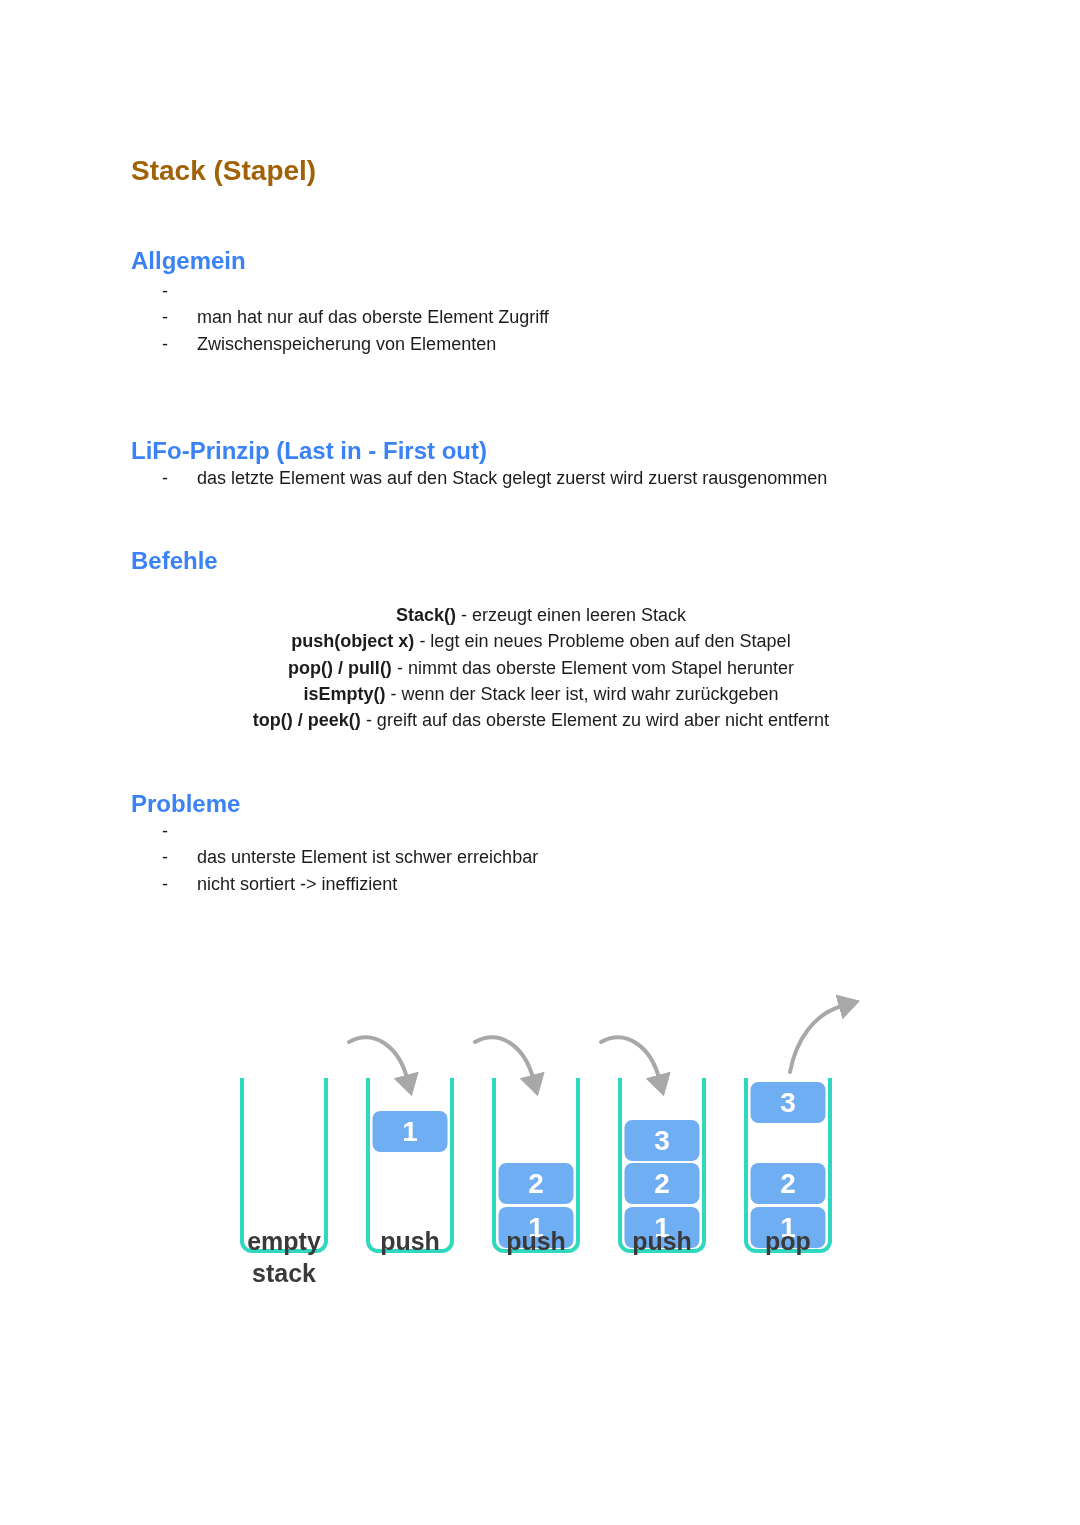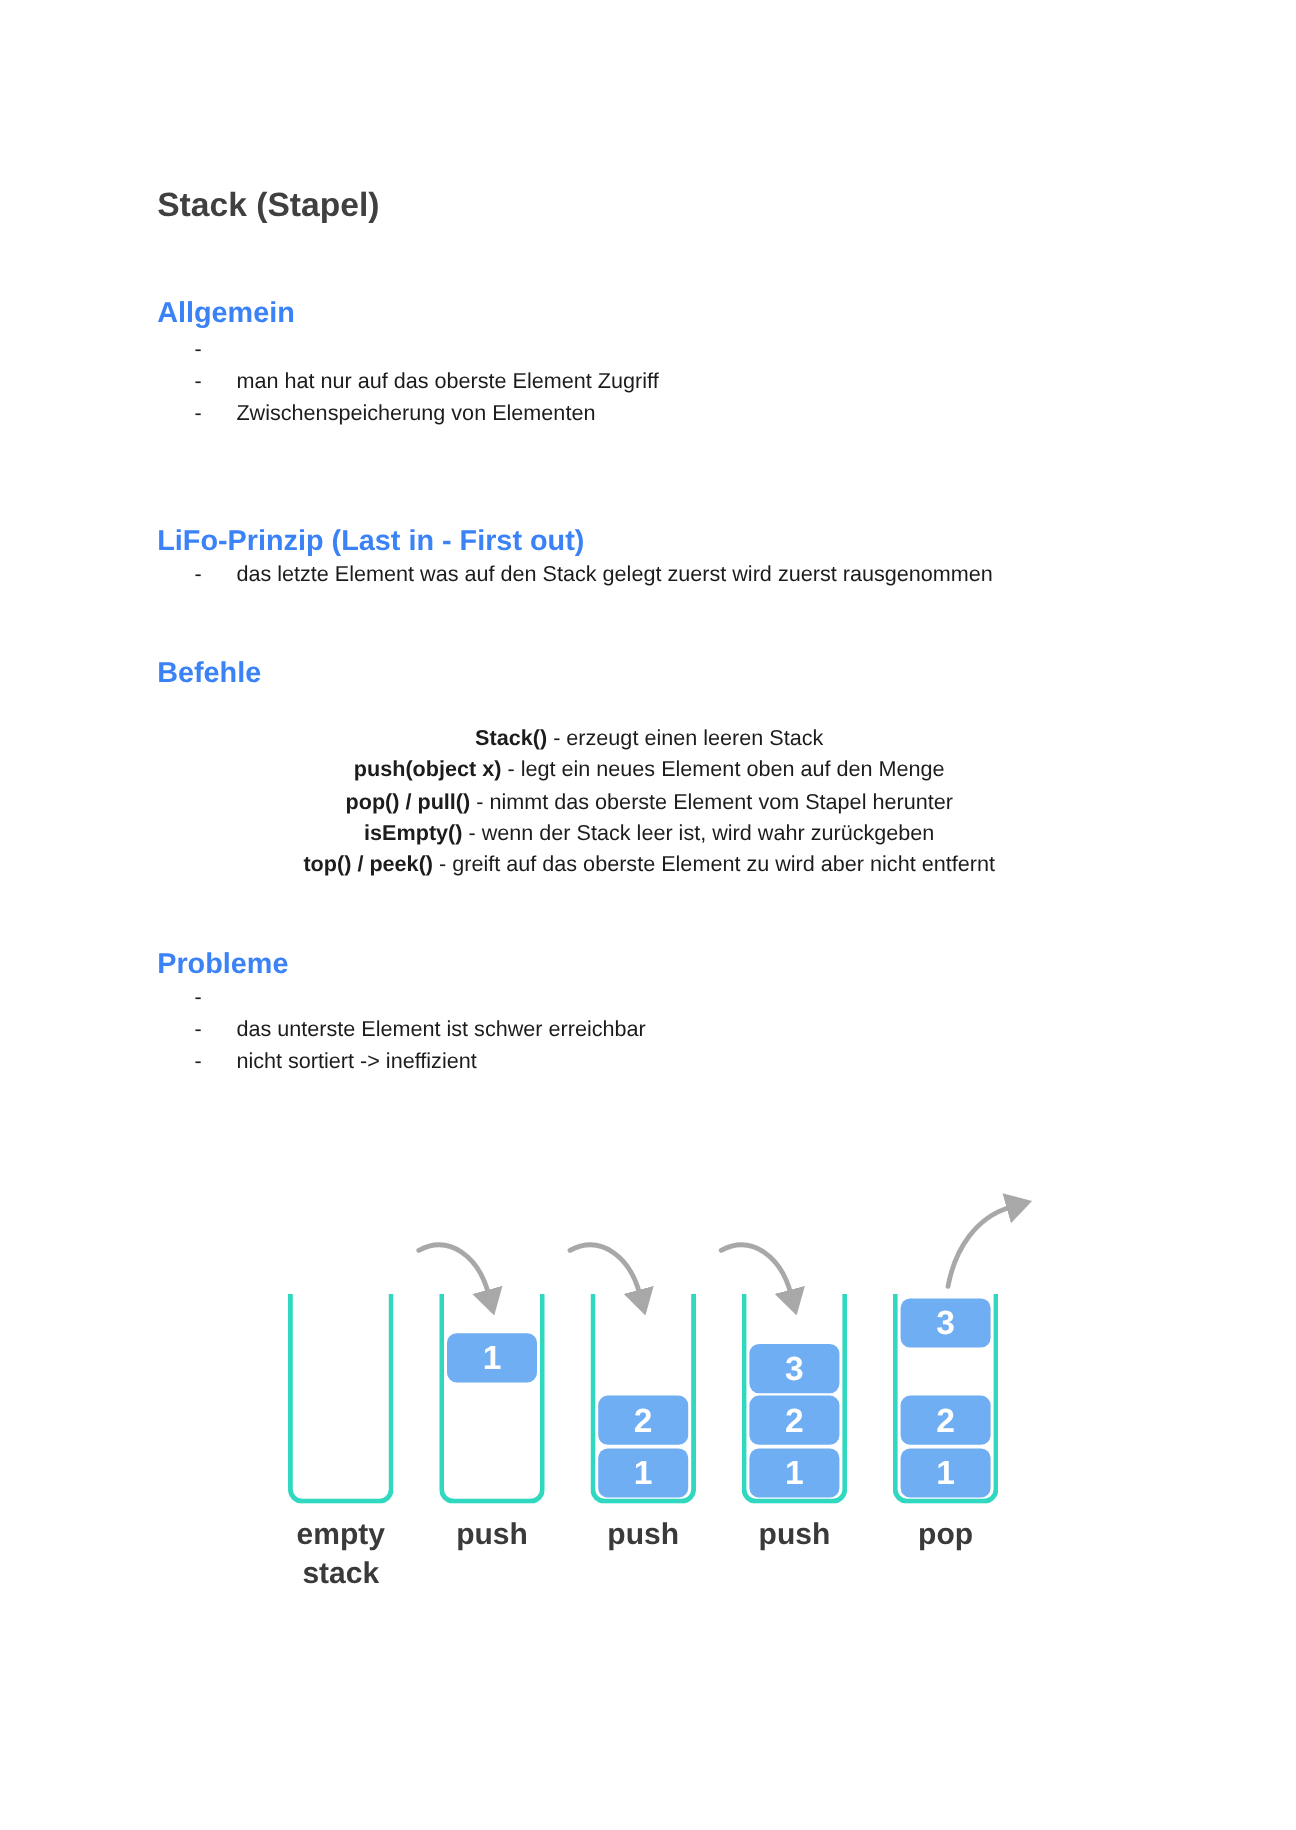--- a/index.html
+++ b/index.html
@@ -6,21 +6,21 @@
   body{
     width:1080px;height:1525px;position:relative;overflow:hidden;
     font-family:"Liberation Sans","DejaVu Sans",sans-serif;
     color:#1c1c1c;
   }
   .page{position:absolute;inset:0;background:#ffffff;}
 
   
   .abs{position:absolute;left:131px;}
   h1.doc-title{
-    margin:0;top:155px;font-size:28px;line-height:32px;font-weight:bold;color:#404040;
+    margin:0;top:155px;font-size:28px;line-height:32px;font-weight:bold;color:#a16207;
   }
   h2.sec-heading{
     margin:0;font-size:24px;line-height:28px;font-weight:bold;color:#3b82f6;
   }
   .bullet-list{
     margin:0;padding:0;list-style:none;width:800px;
   }
   .bullet-list li{
     display:flex;align-items:flex-start;
     font-size:18px;line-height:26.3px;
@@ -38,21 +38,21 @@
     border-radius:0 0 12px 12px;
   }
   .c1{left:240px}.c2{left:366px}.c3{left:492px}.c4{left:618px}.c5{left:744px}
   .blk{
     position:absolute;left:50%;transform:translateX(-50%);
     width:75px;height:41px;border-radius:8px;background:#6faef2;
     color:#ffffff;font-weight:bold;font-size:28px;line-height:41px;text-align:center;
   }
   .bt4{top:4px}.bt33{top:33px}.bt42{top:42px}.bt85{top:85px}.bt129{top:129px}
   .stage-label{
-    position:absolute;top:1263px;width:124px;text-align:center;
+    position:absolute;top:1225px;width:124px;text-align:center;
     font-size:25px;line-height:32px;font-weight:bold;color:#3a3a3a;
   }
   .l1{left:222px}.l2{left:348px}.l3{left:474px}.l4{left:600px}.l5{left:726px}
   .arrow-svg{position:absolute;width:84px;height:80px;overflow:visible;}
   .ar2{left:341px;top:1028px}.ar3{left:467px;top:1028px}.ar4{left:593px;top:1028px}
   .ar5{left:778px;top:996px;width:90px}
 </style>
 </head>
 <body>
 
@@ -79,21 +79,21 @@
   <ul class="abs bullet-list" style="top:465px">
     <li>
       <span class="bullet-dash">-</span>
       <span class="bullet-text">das letzte Element was auf den Stack gelegt zuerst wird zuerst rausgenommen</span>
     </li>
   </ul>
 
   <h2 class="abs sec-heading" style="top:547px">Befehle</h2>
   <div class="abs commands" style="top:602px">
     <div class="command-line"><span class="command-name">Stack()</span> <span class="command-desc">- erzeugt einen leeren Stack</span></div>
-    <div class="command-line"><span class="command-name">push(object x)</span> <span class="command-desc">- legt ein neues Element oben auf den Menge</span></div>
+    <div class="command-line"><span class="command-name">push(object x)</span> <span class="command-desc">- legt ein neues Probleme oben auf den Stapel</span></div>
     <div class="command-line"><span class="command-name">pop() / pull()</span> <span class="command-desc">- nimmt das oberste Element vom Stapel herunter</span></div>
     <div class="command-line"><span class="command-name">isEmpty()</span> <span class="command-desc">- wenn der Stack leer ist, wird wahr zurückgeben</span></div>
     <div class="command-line"><span class="command-name">top() / peek()</span> <span class="command-desc">- greift auf das oberste Element zu wird aber nicht entfernt</span></div>
   </div>
 
   <h2 class="abs sec-heading" style="top:790px">Probleme</h2>
   <ul class="abs bullet-list" style="top:818px">
     <li>
       <span class="bullet-dash">-</span>
     </li>

